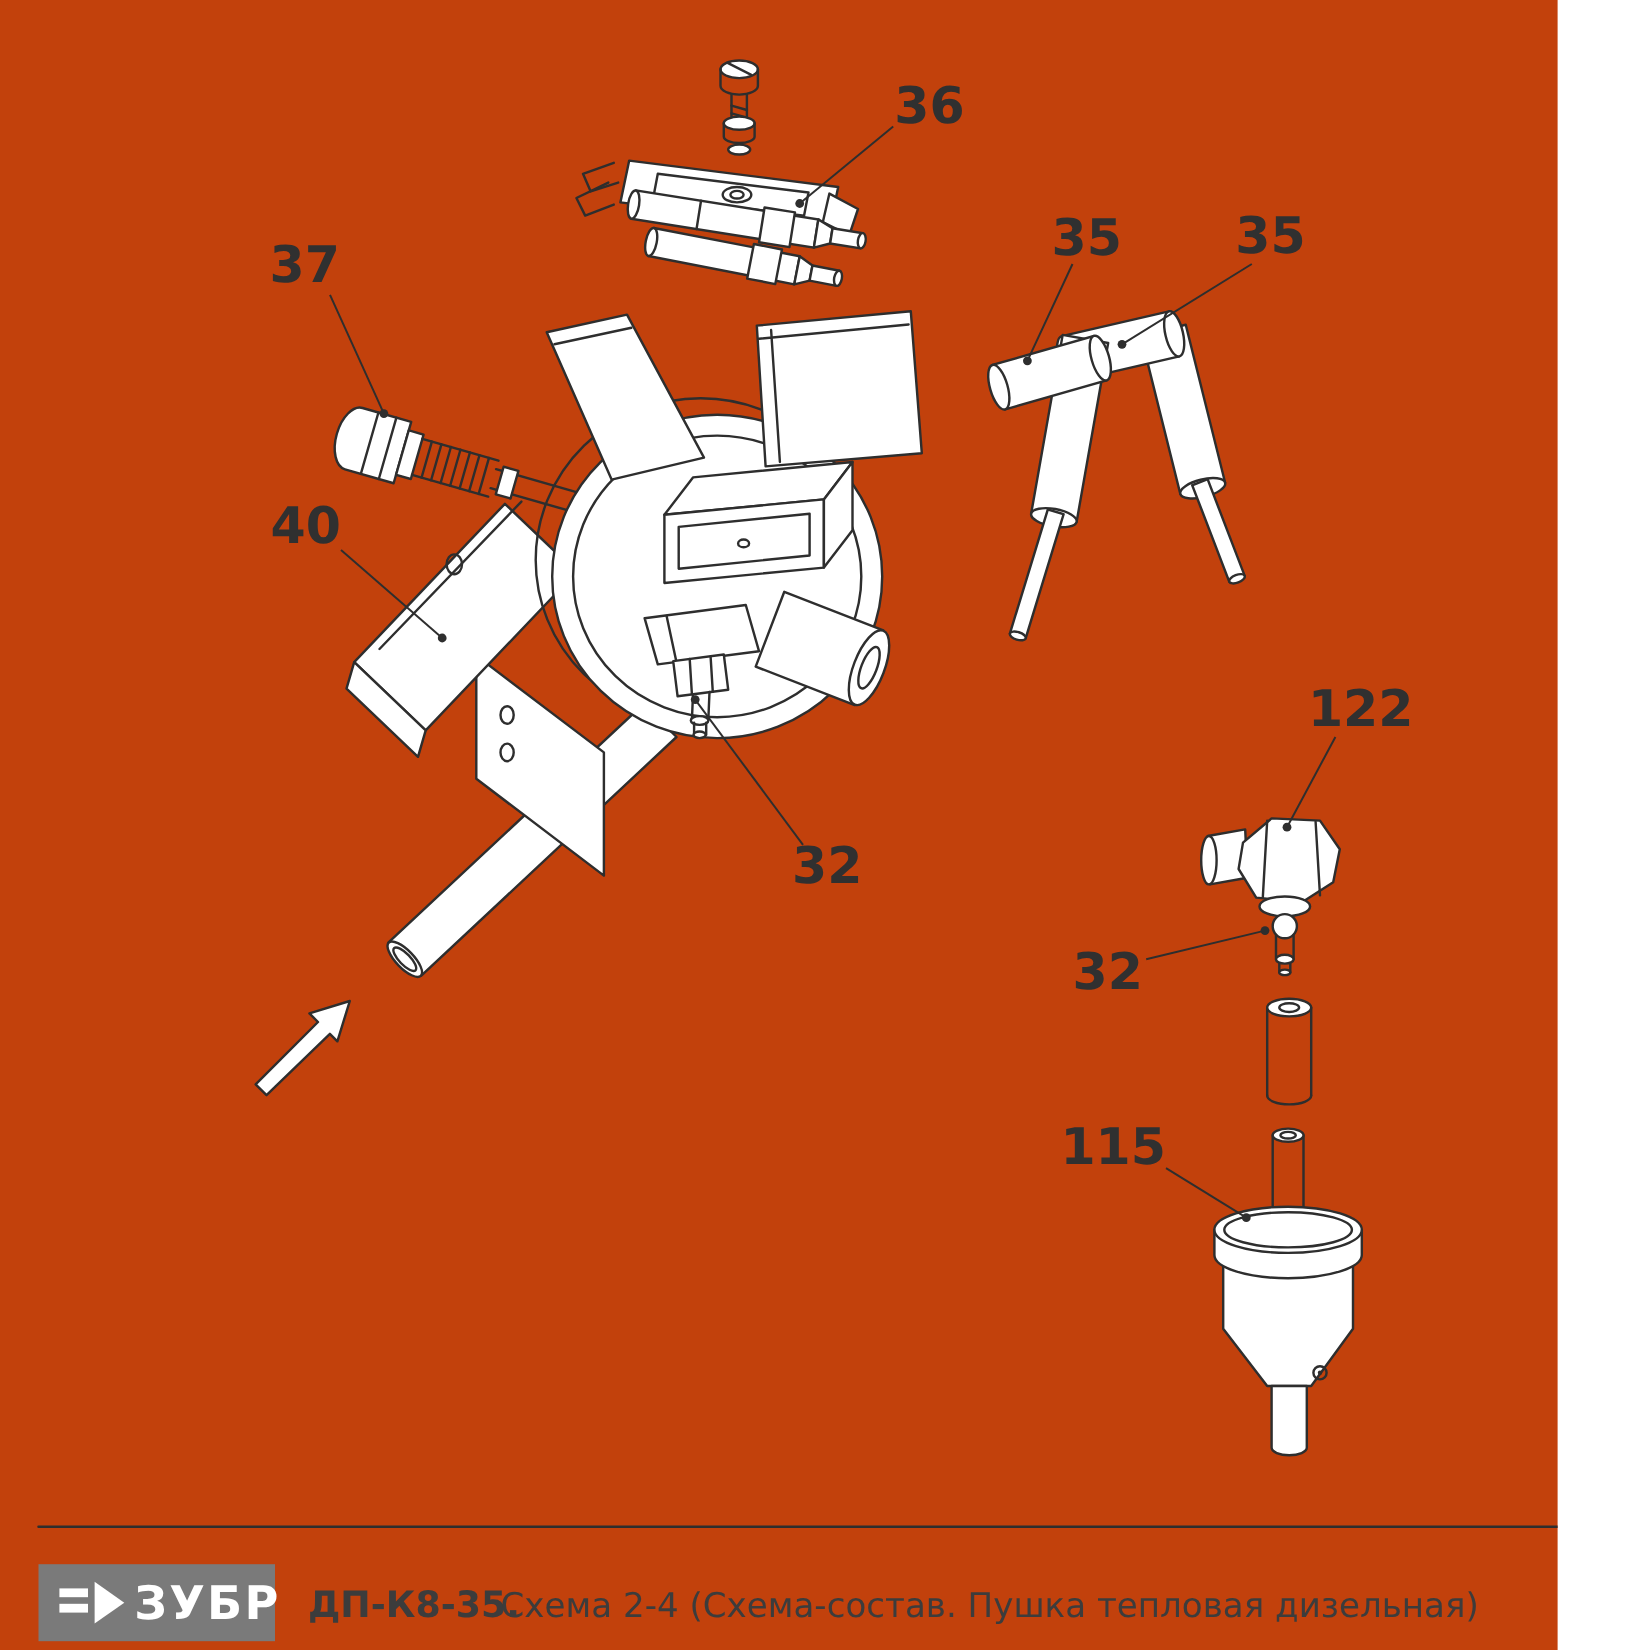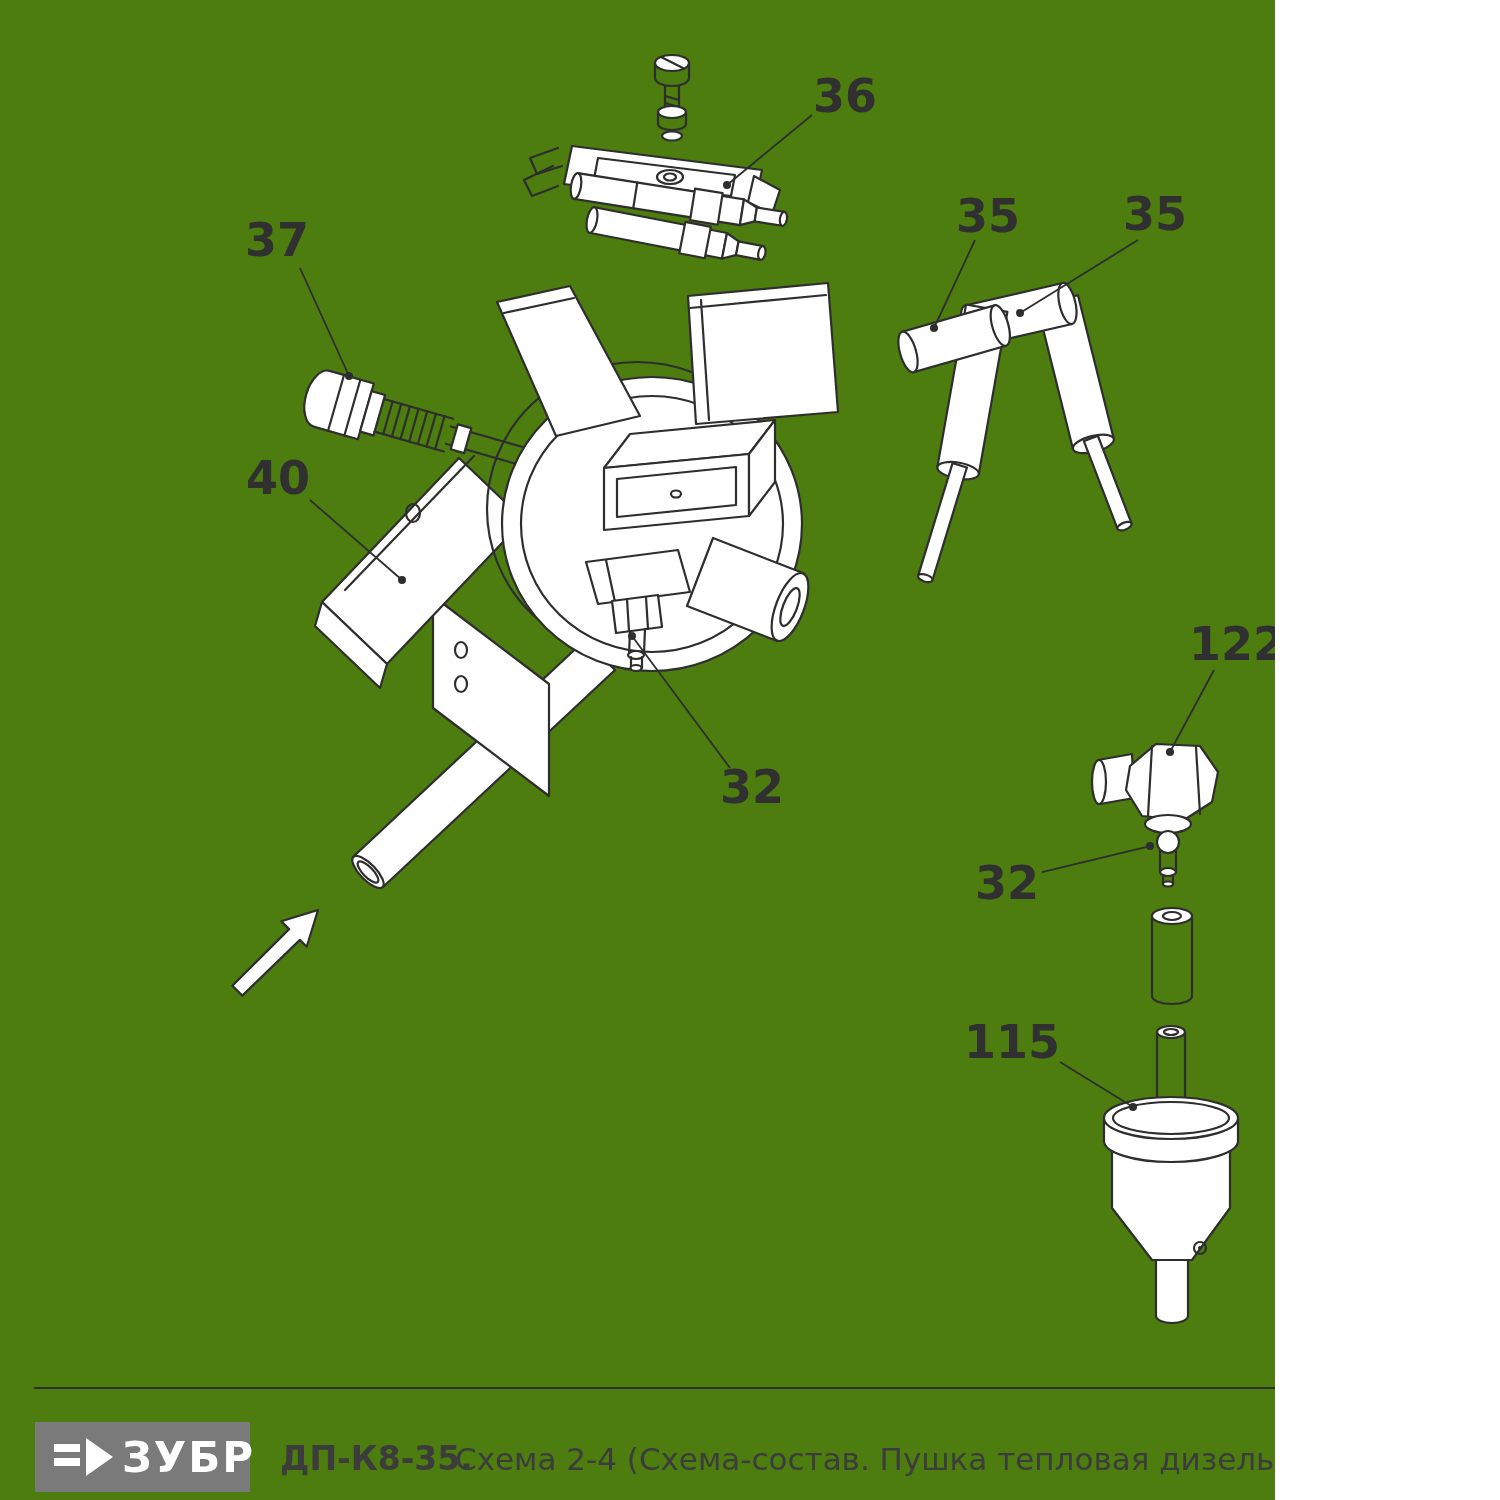--- a/index.html
+++ b/index.html
@@ -1,16 +1,16 @@
 <!DOCTYPE html>
 <html><head>
 <meta charset="utf-8">
 <style>
   html,body{margin:0;padding:0;background:#fff}
-  .page{position:relative;width:1275px;height:1500px;background:#4d7c0f;overflow:hidden;
+  .page{position:relative;width:1416px;height:1500px;background:#c2410c;overflow:hidden;
         font-family:"DejaVu Sans",sans-serif}
   svg{display:block}
   .s{fill:none;stroke:#2e2e2e;stroke-width:2.2;stroke-linecap:round;stroke-linejoin:round}
   .w{fill:#ffffff;stroke:#2e2e2e;stroke-width:2.2;stroke-linejoin:round}
   .lead{fill:none;stroke:#2e2e2e;stroke-width:1.8}
   .dot{fill:#2e2e2e;stroke:none}
   .callout{font-family:"DejaVu Sans",sans-serif;font-size:46px;font-weight:bold;fill:#303030}
   .brand{font-family:"DejaVu Sans",sans-serif;font-size:42px;font-weight:bold;fill:#ffffff;letter-spacing:2px}
   .title-model{font-family:"DejaVu Sans",sans-serif;font-size:33px;font-weight:bold;fill:#3c3c3c}
   .title-desc{font-family:"DejaVu Sans",sans-serif;font-size:31px;font-weight:normal;fill:#3c3c3c}

